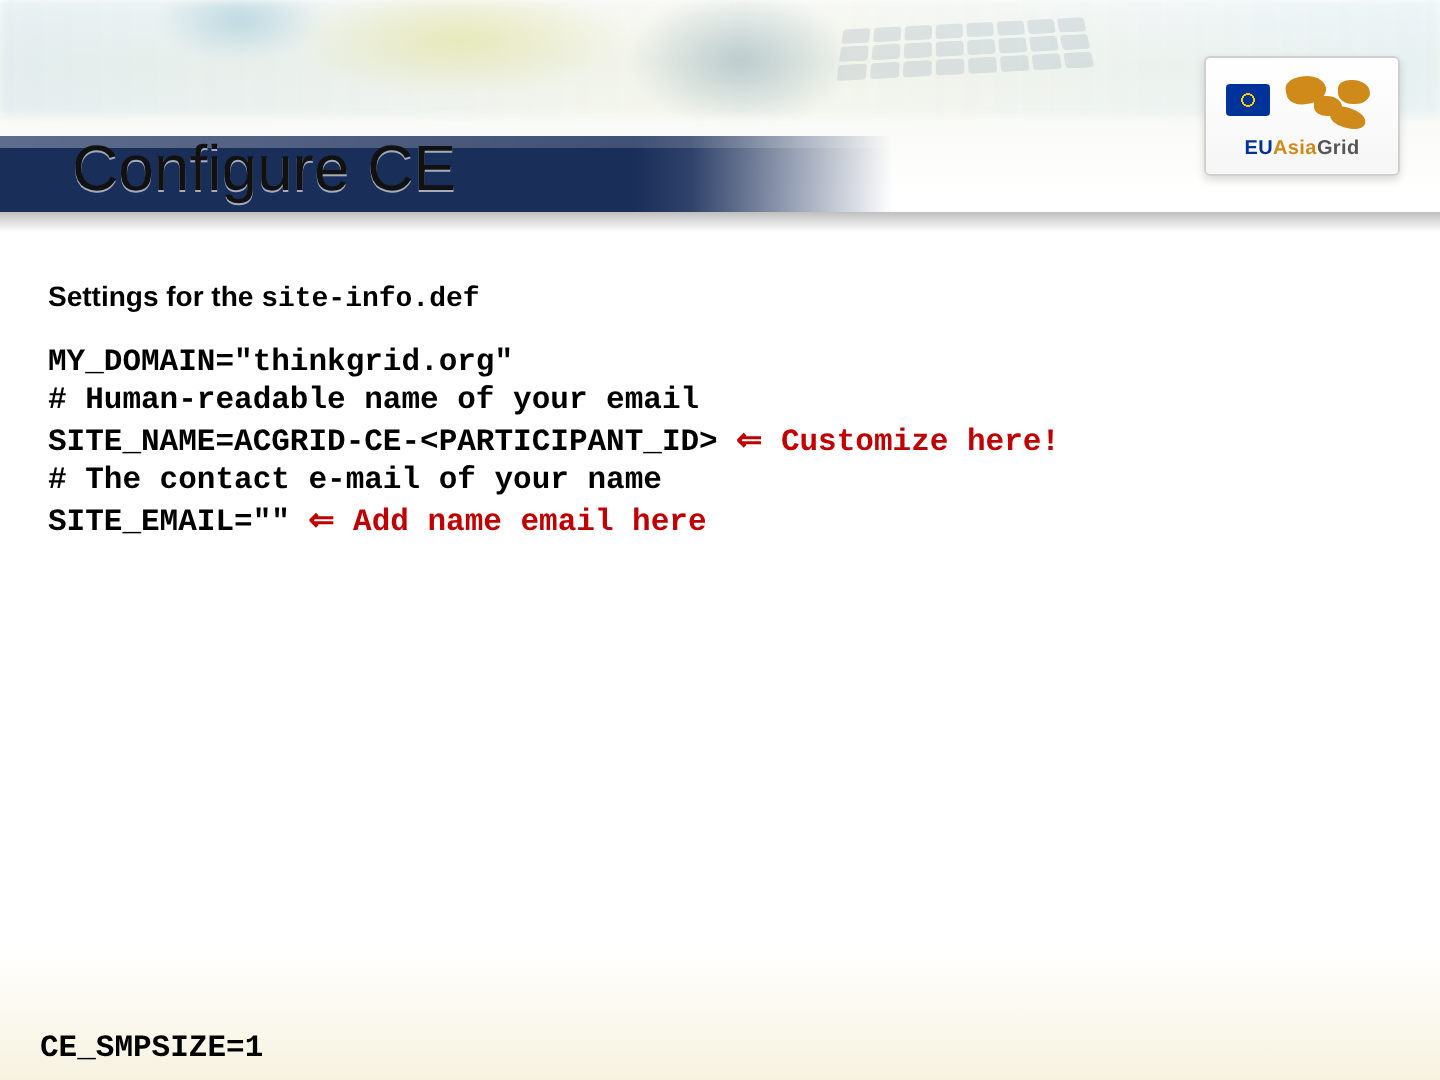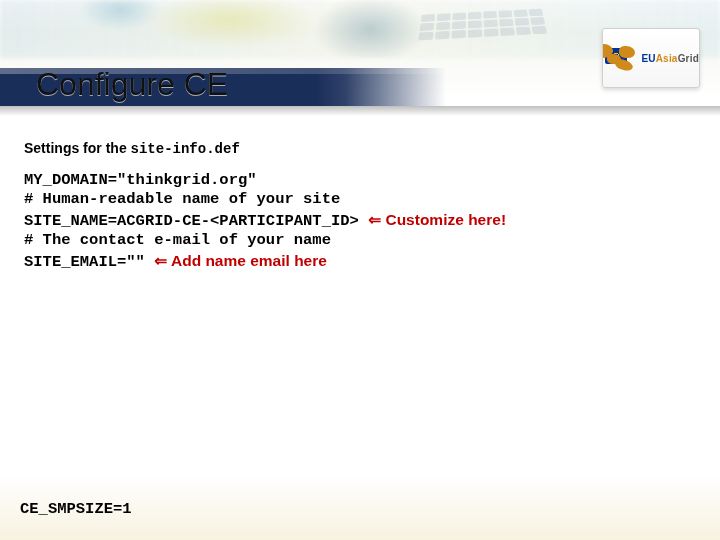--- a/index.html
+++ b/index.html
@@ -80,21 +80,21 @@
     top: 28px;
     right: 20px;
     width: 96px;
     height: 58px;
     background: linear-gradient(180deg, #ffffff, #f6f6f6);
     border: 1px solid #d0d0d0;
     border-radius: 3px;
     box-shadow: 0 2px 4px rgba(0,0,0,0.15);
     z-index: 3;
     display: flex;
-    flex-direction: row;
+    flex-direction: column;
     align-items: center;
     justify-content: center;
     overflow: hidden;
   }
   .logo-shapes {
     position: relative;
     width: 80px;
     height: 32px;
   }
   .logo-eu {
@@ -157,32 +157,32 @@
   .code {
     font-family: "Courier New", Courier, monospace;
     font-size: 15.5px;
     font-weight: bold;
     color: #000;
     line-height: 1.25;
     white-space: pre;
   }
   .code .red {
     color: #c00000;
-    font-family: Liberation Sans, sans-serif;
+    font-family: Liberation Mono, monospace;
     font-weight: bold;
   }
   .code .arrow {
     color: #c00000;
     font-family: Arial, sans-serif;
   }
   .block { margin-bottom: 18px; }
   .footer-mix {
     position: absolute;
     left: 20px;
-    bottom: 16px;
+    bottom: 1px;
     width: 300px;
     height: 24px;
   }
   .footer-mix .layer1 {
     position: absolute;
     left: 0; top: 0;
     font-family: "Courier New", monospace;
     font-weight: bold;
     font-size: 15.5px;
     color: #000;
@@ -268,21 +268,21 @@
     </div>
   </div>
 
   <div class="content">
 
     <div class="subhead">
       <span>Settings for the </span><span class="mono">site-info.def</span>
     </div>
 
     <div class="code block"><span>MY_DOMAIN="thinkgrid.org"</span>
-<span># Human-readable name of your site</span>
+<span># Human-readable name of your email</span>
 <span>SITE_NAME=ACGRID-CE-&lt;PARTICIPANT_ID&gt; </span><span class="arrow">⇐</span><span class="red"> Customize here!</span>
 <span># The contact e-mail of your name</span>
 <span>SITE_EMAIL="" </span><span class="arrow">⇐</span><span class="red"> Add name email here</span></div>
 
 
 
   </div>
 
   <div class="footer-mix">
     <div class="layer1">CE_SMPSIZE=1</div>

